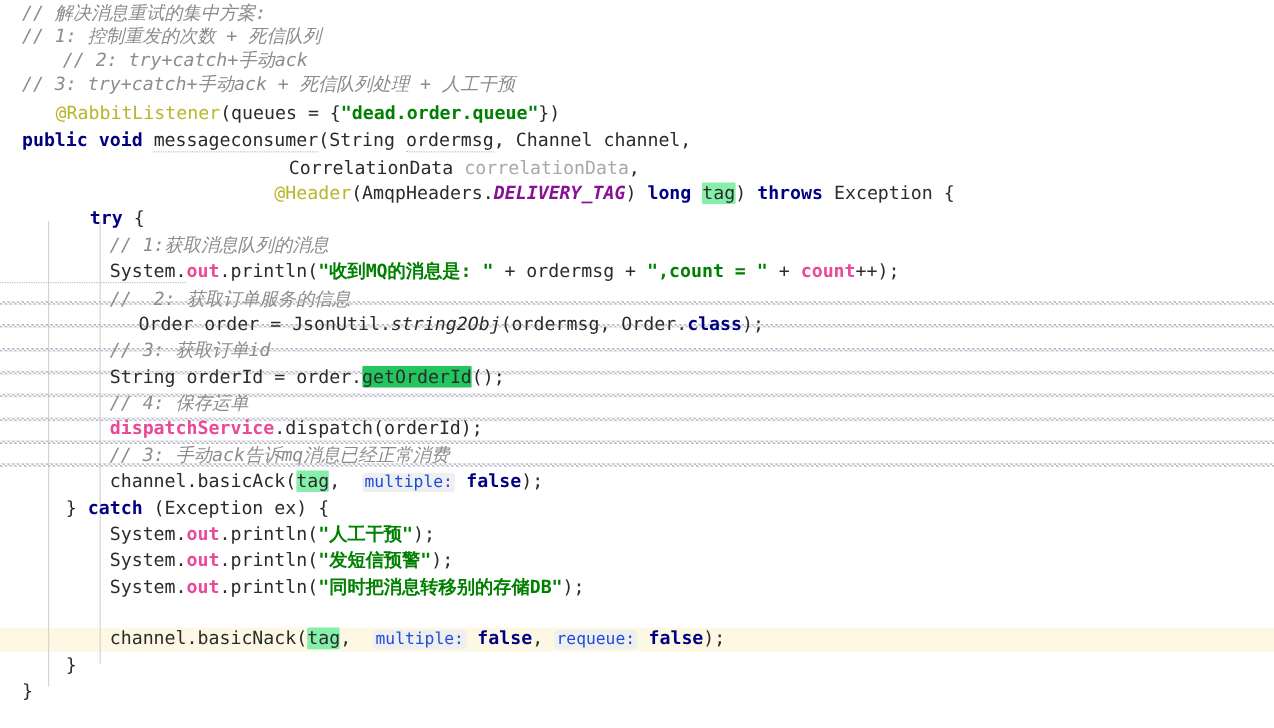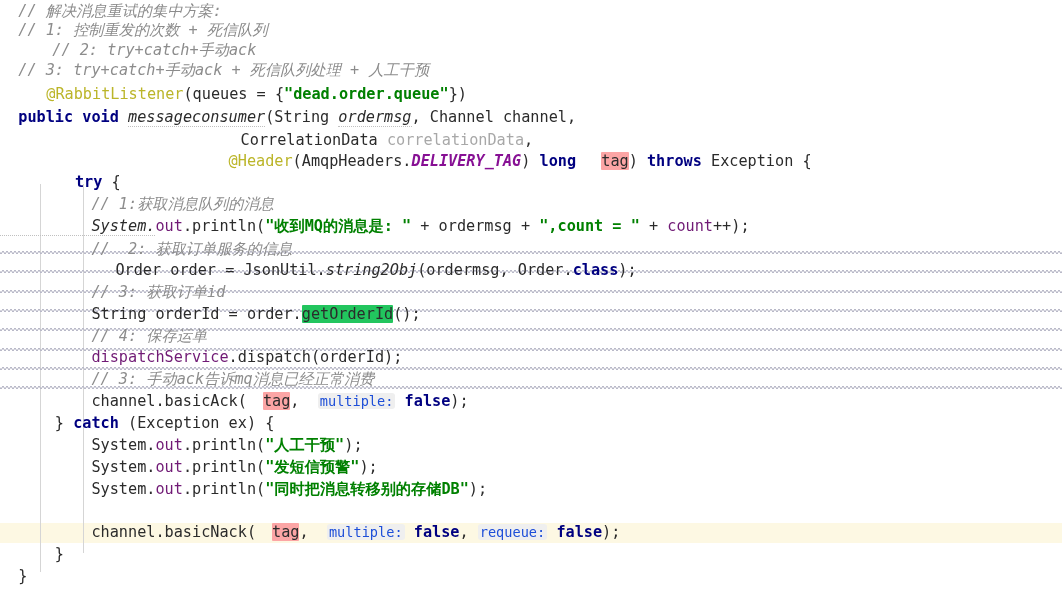--- a/index.html
+++ b/index.html
@@ -67,48 +67,46 @@
     z-index: 3;
   }
   .line > span { white-space: pre; }
 
   
   .tk-comment   { color: #8c8c8c; font-style: italic; }
   .tk-keyword   { color: #000080; font-weight: bold; }
   .tk-string    { color: #008000; font-weight: bold; }
   .tk-annot     { color: #bbb529; }
   .tk-plain     { color: #2b2b2b; }
-  .tk-field     { color: #701a75; font-weight: normal; }
+  .tk-field     { color: #ec4899; font-weight: bold; }
   .tk-staticm   { color: #2b2b2b; font-style: italic; }
   .tk-constant  { color: #871094; font-weight: bold; font-style: italic; }
   .tk-unused    { color: #a8a8a8; }
 
   
   .hl-ident {
-    background: #fca5a5;
+    background: #86efac;
     border-radius: 1px;
-    margin-left: 16px;
   }
   
   .hl-search {
     background: #22c55e;
     border-radius: 1px;
   }
   
   .hint {
     color: #1d4ed8;
     background: #efefef;
     border-radius: 3px;
     padding: 0 2px;
     font-size: 13.6px;
   }
   
   .u-dot {
     border-bottom: 1px dotted #c0c0c0;
-    font-style: italic;
   }
 </style>
 </head>
 <body>
 
 <div id="editor">
   <div id="caret-line-layer">
       <div class="caret-line" style="top: 523px;"></div>
     </div>
   <div id="squiggle-layer">

